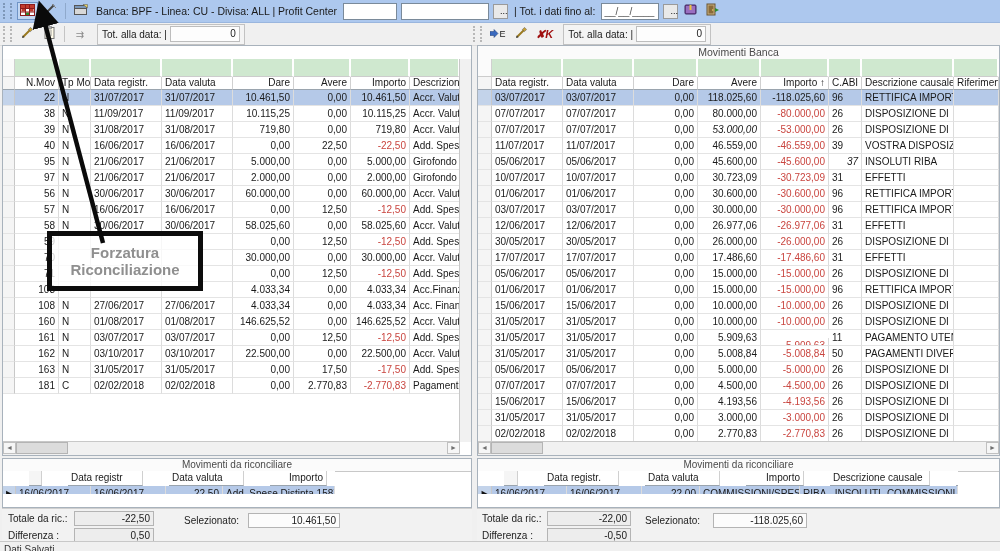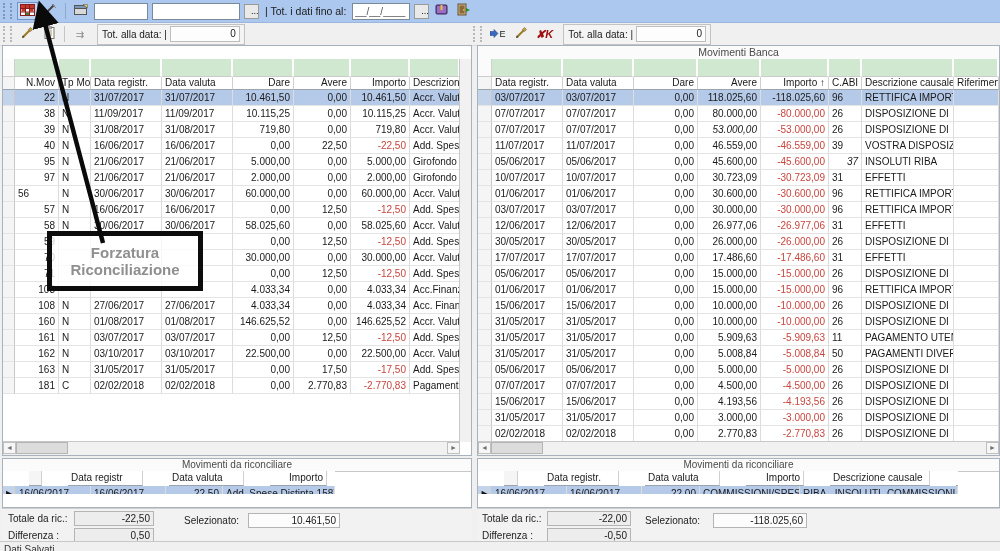--- a/index.html
+++ b/index.html
@@ -141,20 +141,21 @@
     <button class="tbtn">
       <span class="ico">
         <svg width="14" height="12" viewBox="0 0 14 12">
           <rect x="0.5" y="1.5" width="12" height="9" fill="#d8d8d8" stroke="#555"></rect>
           <rect x="0.5" y="1.5" width="12" height="3" fill="#7a96b8" stroke="#555"></rect>
           <polygon points="9,0.5 13.5,0.5 13.5,4" fill="#e8d060" stroke="#555" stroke-width="0.5"></polygon>
         </svg>
       </span>
     </button>
 
+    <span class="tlabel">Banca: BPF - Linea: CU - Divisa: ALL  |  Profit Center</span>
 
     <input class="tinput" style="width: 48px;" value="">
     <input class="tinput" style="width: 82px;" value="">
     <button class="dots-btn">...</button>
 
     <span class="tlabel">|  Tot. i dati fino al:</span>
 
     <input class="tinput" style="width: 52px; color: rgb(85, 85, 85);" value="__/__/____">
     <button class="dots-btn">...</button>
 
@@ -326,21 +327,21 @@
           <div class="tcell" style="text-align: left; flex: 0 0 32px; width: 32px;">N</div>
           <div class="tcell" style="text-align: left; flex: 0 0 71px; width: 71px;">21/06/2017</div>
           <div class="tcell" style="text-align: left; flex: 0 0 71px; width: 71px;">21/06/2017</div>
           <div class="tcell" style="text-align: right; flex: 0 0 61px; width: 61px;">2.000,00</div>
           <div class="tcell" style="text-align: right; flex: 0 0 57px; width: 57px;">0,00</div>
           <div class="tcell" style="text-align: right; flex: 0 0 59px; width: 59px;">2.000,00</div>
           <div class="tcell" style="text-align: left; flex: 1 1 auto;">Girofondo</div>
         </div>
         <div class="trow">
           <div class="tcell marker" style="flex: 0 0 12px; width: 12px;"></div>
-          <div class="tcell" style="flex: 0 0 44px; width: 44px;">56</div>
+          <div class="tcell" style="text-align: right; flex: 0 0 44px; width: 44px;">56</div>
           <div class="tcell" style="text-align: left; flex: 0 0 32px; width: 32px;">N</div>
           <div class="tcell" style="text-align: left; flex: 0 0 71px; width: 71px;">30/06/2017</div>
           <div class="tcell" style="text-align: left; flex: 0 0 71px; width: 71px;">30/06/2017</div>
           <div class="tcell" style="text-align: right; flex: 0 0 61px; width: 61px;">60.000,00</div>
           <div class="tcell" style="text-align: right; flex: 0 0 57px; width: 57px;">0,00</div>
           <div class="tcell" style="text-align: right; flex: 0 0 59px; width: 59px;">60.000,00</div>
           <div class="tcell" style="text-align: left; flex: 1 1 auto;">Accr. Valuta Distin</div>
         </div>
         <div class="trow">
           <div class="tcell marker" style="flex: 0 0 12px; width: 12px;"></div>
@@ -672,21 +673,21 @@
           <div class="tcell" style="text-align: left; flex: 0 0 33px; width: 33px;">26</div>
           <div class="tcell" style="text-align: left; flex: 0 0 92px; width: 92px;">DISPOSIZIONE DI</div>
           <div class="tcell" style="text-align: left; flex: 1 1 auto;"></div>
         </div>
         <div class="trow">
           <div class="tcell marker" style="flex: 0 0 14px; width: 14px;"></div>
           <div class="tcell" style="text-align: left; flex: 0 0 71px; width: 71px;">31/05/2017</div>
           <div class="tcell" style="text-align: left; flex: 0 0 71px; width: 71px;">31/05/2017</div>
           <div class="tcell" style="text-align: right; flex: 0 0 64px; width: 64px;">0,00</div>
           <div class="tcell" style="text-align: right; flex: 0 0 63px; width: 63px;">5.909,63</div>
-          <div class="tcell neg" style="text-align: right; flex: 0 0 68px; width: 68px;">-5.909,63</div>
+          <div class="tcell neg" style="text-align: right; flex: 0 0 68px; width: 68px; margin-top: 8px;">-5.909,63</div>
           <div class="tcell" style="text-align: left; flex: 0 0 33px; width: 33px;">11</div>
           <div class="tcell" style="text-align: left; flex: 0 0 92px; width: 92px;">PAGAMENTO UTENZE</div>
           <div class="tcell" style="text-align: left; flex: 1 1 auto;"></div>
         </div>
         <div class="trow">
           <div class="tcell marker" style="flex: 0 0 14px; width: 14px;"></div>
           <div class="tcell" style="text-align: left; flex: 0 0 71px; width: 71px;">31/05/2017</div>
           <div class="tcell" style="text-align: left; flex: 0 0 71px; width: 71px;">31/05/2017</div>
           <div class="tcell" style="text-align: right; flex: 0 0 64px; width: 64px;">0,00</div>
           <div class="tcell" style="text-align: right; flex: 0 0 63px; width: 63px;">5.008,84</div>

